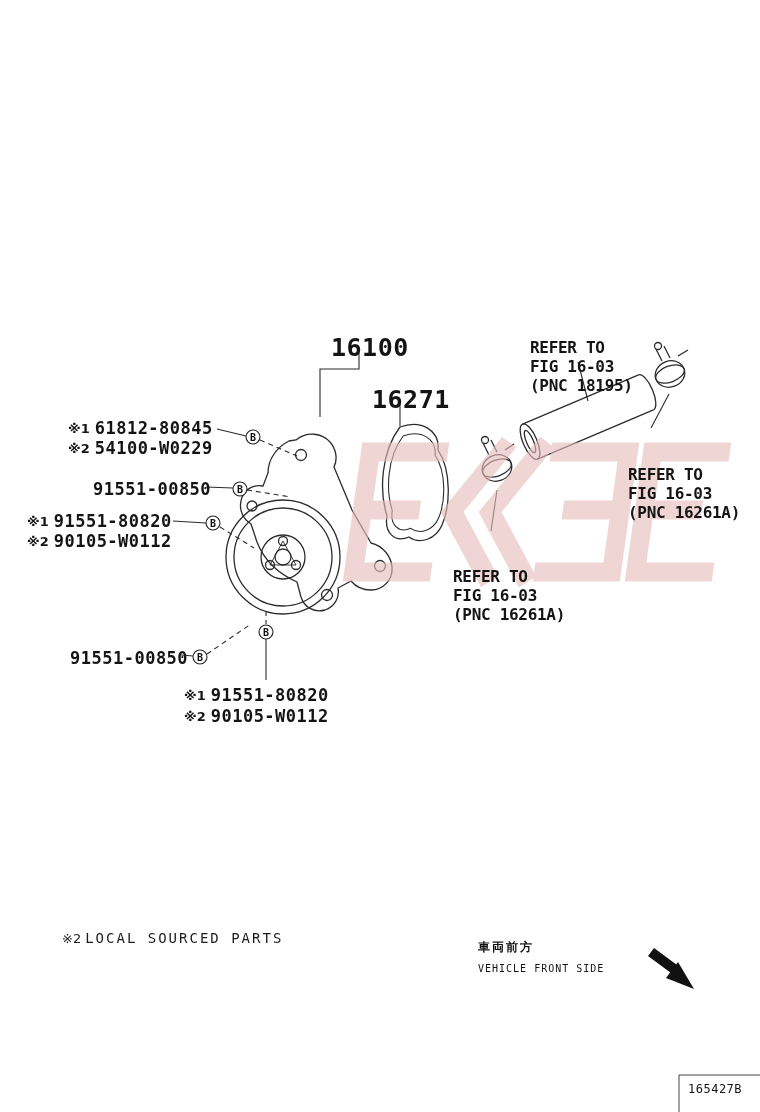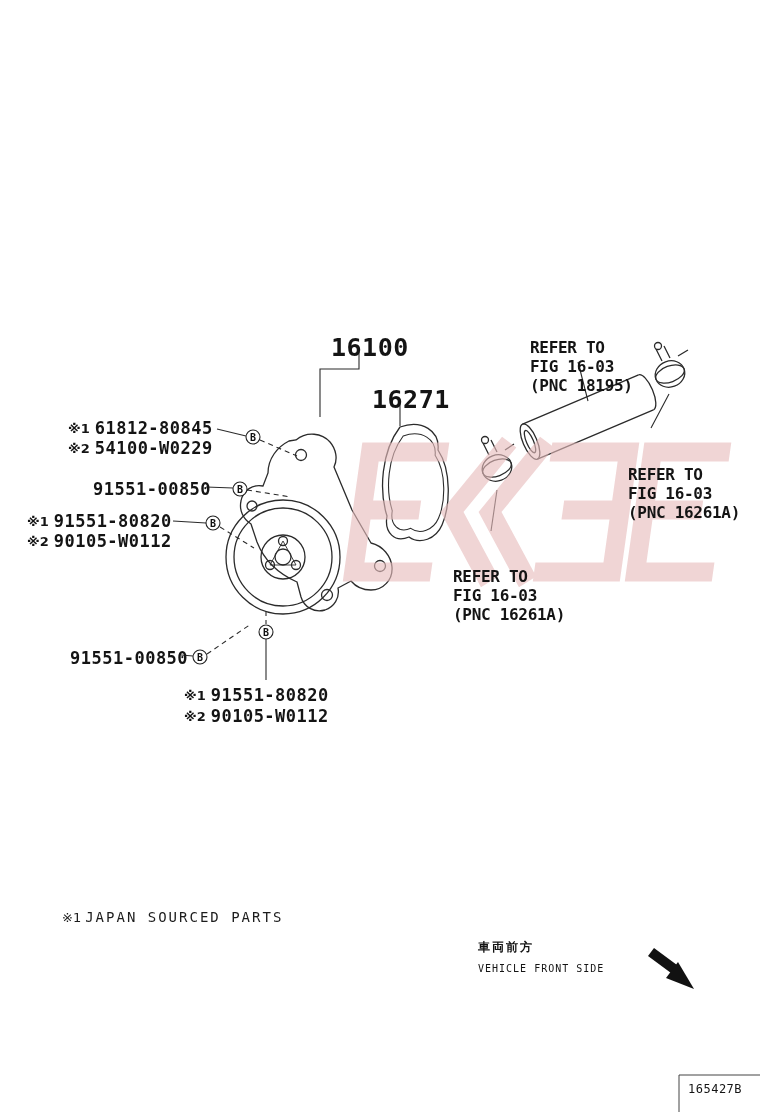--- a/index.html
+++ b/index.html
@@ -194,22 +194,22 @@
   <div class="lbl partrow" style="left:65px; top:648px;">
     <span class="pfx"></span><span class="num">91551-00850</span>
   </div>
   <div class="lbl partrow" style="left:184px; top:685px;">
     <span class="pfx">※1</span><span class="num">91551-80820</span>
   </div>
   <div class="lbl partrow" style="left:184px; top:706px;">
     <span class="pfx">※2</span><span class="num">90105-W0112</span>
   </div>
 
-  <div class="lbl legendrow" style="left:62px; top:909px;">
-    <span class="pfx">※1</span><span>JAPAN SOURCED PARTS</span>
+  <div class="lbl legendrow" style="left:62px; top:930px;">
+    <span class="pfx">※2</span><span>LOCAL SOURCED PARTS</span>
   </div>
 
   <div class="lbl jp" style="left:478px; top:939px;">車両前方</div>
   <div class="lbl en" style="left:478px; top:963px;">VEHICLE FRONT SIDE</div>
 
   <div class="lbl code" style="left:688px; top:1082px;">165427B</div>
 
 </div>
 
 </body></html>

